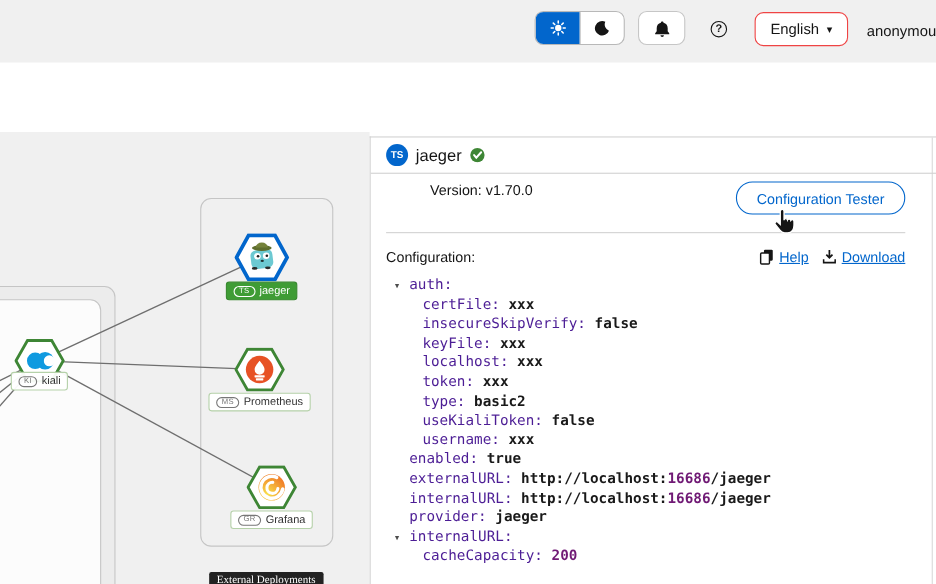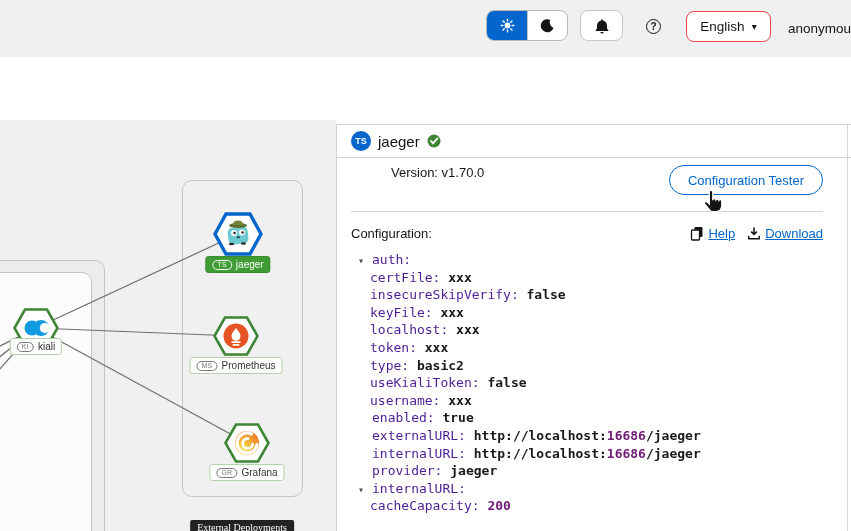--- a/index.html
+++ b/index.html
@@ -71,21 +71,21 @@
   .cfg-link { display:flex; align-items:center; gap:4px; color:#0266cc; font-size:13px;
     text-decoration:underline; cursor:pointer; }
   .scroll-divider { position:absolute; top:0; bottom:0; left:510px; width:1px; background:#d9d9d9; }
 
   
   .code { position:absolute; left:0; right:6px; top:126px; bottom:0; overflow:hidden;
     font-family:"DejaVu Sans Mono", monospace; font-size:13px; }
   .code-line { height:17.6px; line-height:17.6px; white-space:pre; }
   .cl0 { padding-left:35px; }
   .cl0.has-caret { padding-left:21px; }
-  .cl1 { padding-left:33px; }
+  .cl1 { padding-left:47px; }
   .code-caret { display:inline-block; width:14px; color:#4d4d4d; font-size:10px; cursor:pointer; }
   .tok-k { color:#4c1d95; }
   .tok-s { color:#191919; font-weight:bold; }
   .tok-n { color:#701a75; font-weight:bold; }
 
   svg { display:block; }
 </style>
 </head>
 <body>
 

